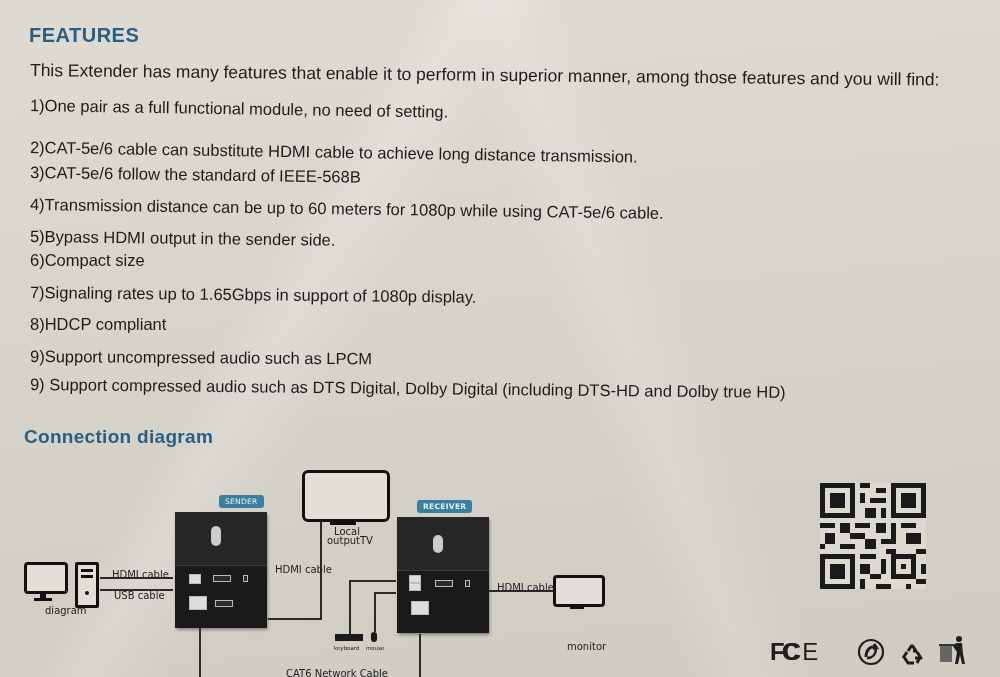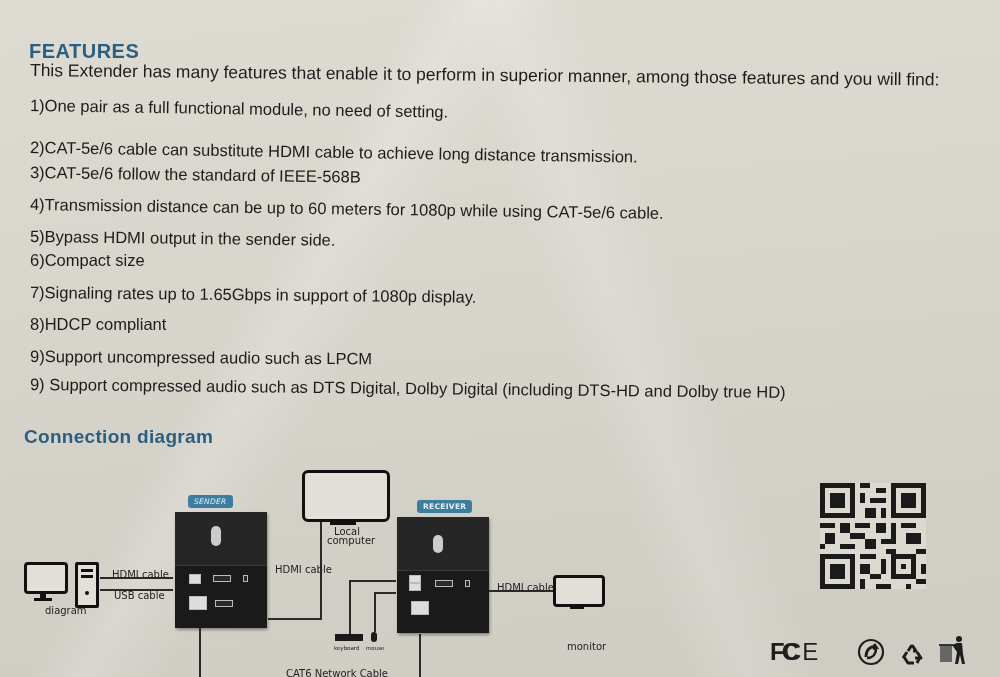--- a/index.html
+++ b/index.html
@@ -9,21 +9,21 @@
     font-family: "Liberation Sans", sans-serif;
     color:#1c1c1c;
   }
   .sheen {
     position:absolute; inset:0; pointer-events:none;
     background:
       linear-gradient(120deg, rgba(255,255,255,0) 30%, rgba(255,255,255,0.18) 34%, rgba(255,255,255,0) 40%),
       linear-gradient(70deg, rgba(255,255,255,0) 55%, rgba(255,255,255,0.15) 60%, rgba(255,255,255,0) 66%);
   }
   .title {
-    position:absolute; left:29px; top:40px;
+    position:absolute; left:29px; top:24px;
     font-size:20px; font-weight:bold; color:#2b5f82; letter-spacing:0.5px;
   }
   .intro {
     position:absolute; left:30px; top:60px; font-size:17.5px; white-space:nowrap;
     transform: rotate(0.6deg); transform-origin:left center;
   }
   .feature {
     position:absolute; left:30px; font-size:16.5px; white-space:nowrap;
     transform-origin:left center;
   }
@@ -82,38 +82,38 @@
       <div style="position:absolute; left:7px; top:26px; width:4px; height:4px; border-radius:50%; background:#111;"></div>
     </div>
   </div>
   <div class="dlabel" style="left:45px; top:605px;">diagram</div>
 
   <div class="line" style="left:100px; top:577px; width:73px; height:2px;"></div>
   <div class="line" style="left:100px; top:589px; width:73px; height:2px;"></div>
   <div class="dlabel" style="left:112px; top:569px;">HDMI cable</div>
   <div class="dlabel" style="left:114px; top:590px;">USB cable</div>
 
-  <div class="badge" style="left:188px; top:495px;font-style:italic;">SENDER</div>
+  <div class="badge" style="left:219px; top:495px;">SENDER</div>
   <div class="box" style="left:175px; top:512px; width:92px; height:116px;">
     <div class="top" style="height:54px;">
       <div style="position:absolute; left:36px; top:14px; width:10px; height:20px; border-radius:5px; background:#ccc;"></div>
     </div>
     <div class="front" style="height:62px;">
       <div class="port" style="left:14px; top:8px; width:10px; height:8px; background:#ddd;"></div>
       <div class="port" style="left:38px; top:9px; width:16px; height:5px;"></div>
       <div class="port" style="left:68px; top:9px; width:3px; height:5px;"></div>
       <div class="port" style="left:14px; top:30px; width:16px; height:12px; background:#ddd;"></div>
       <div class="port" style="left:40px; top:34px; width:16px; height:5px;"></div>
     </div>
   </div>
 
   <div class="screen" style="left:302px; top:470px; width:82px; height:46px; border-radius:6px;"></div>
   <div class="stand" style="left:330px; top:521px; width:26px; height:4px;"></div>
   <div class="dlabel" style="left:334px; top:526px;">Local</div>
-  <div class="dlabel" style="left:327px; top:535px;">computer</div>
+  <div class="dlabel" style="left:327px; top:535px;">outputTV</div>
   <div class="line" style="left:320px; top:522px; width:2px; height:98px;"></div>
   <div class="line" style="left:268px; top:618px; width:54px; height:2px;"></div>
   <div class="dlabel" style="left:275px; top:564px;">HDMI cable</div>
 
   <div class="line" style="left:199px; top:628px; width:2px; height:49px;"></div>
   <div class="line" style="left:419px; top:634px; width:2px; height:43px;"></div>
   <div class="dlabel" style="left:286px; top:668px;">CAT6 Network Cable</div>
 
   <div class="line" style="left:349px; top:580px; width:2px; height:56px;"></div>
   <div class="line" style="left:349px; top:580px; width:47px; height:2px;"></div>

